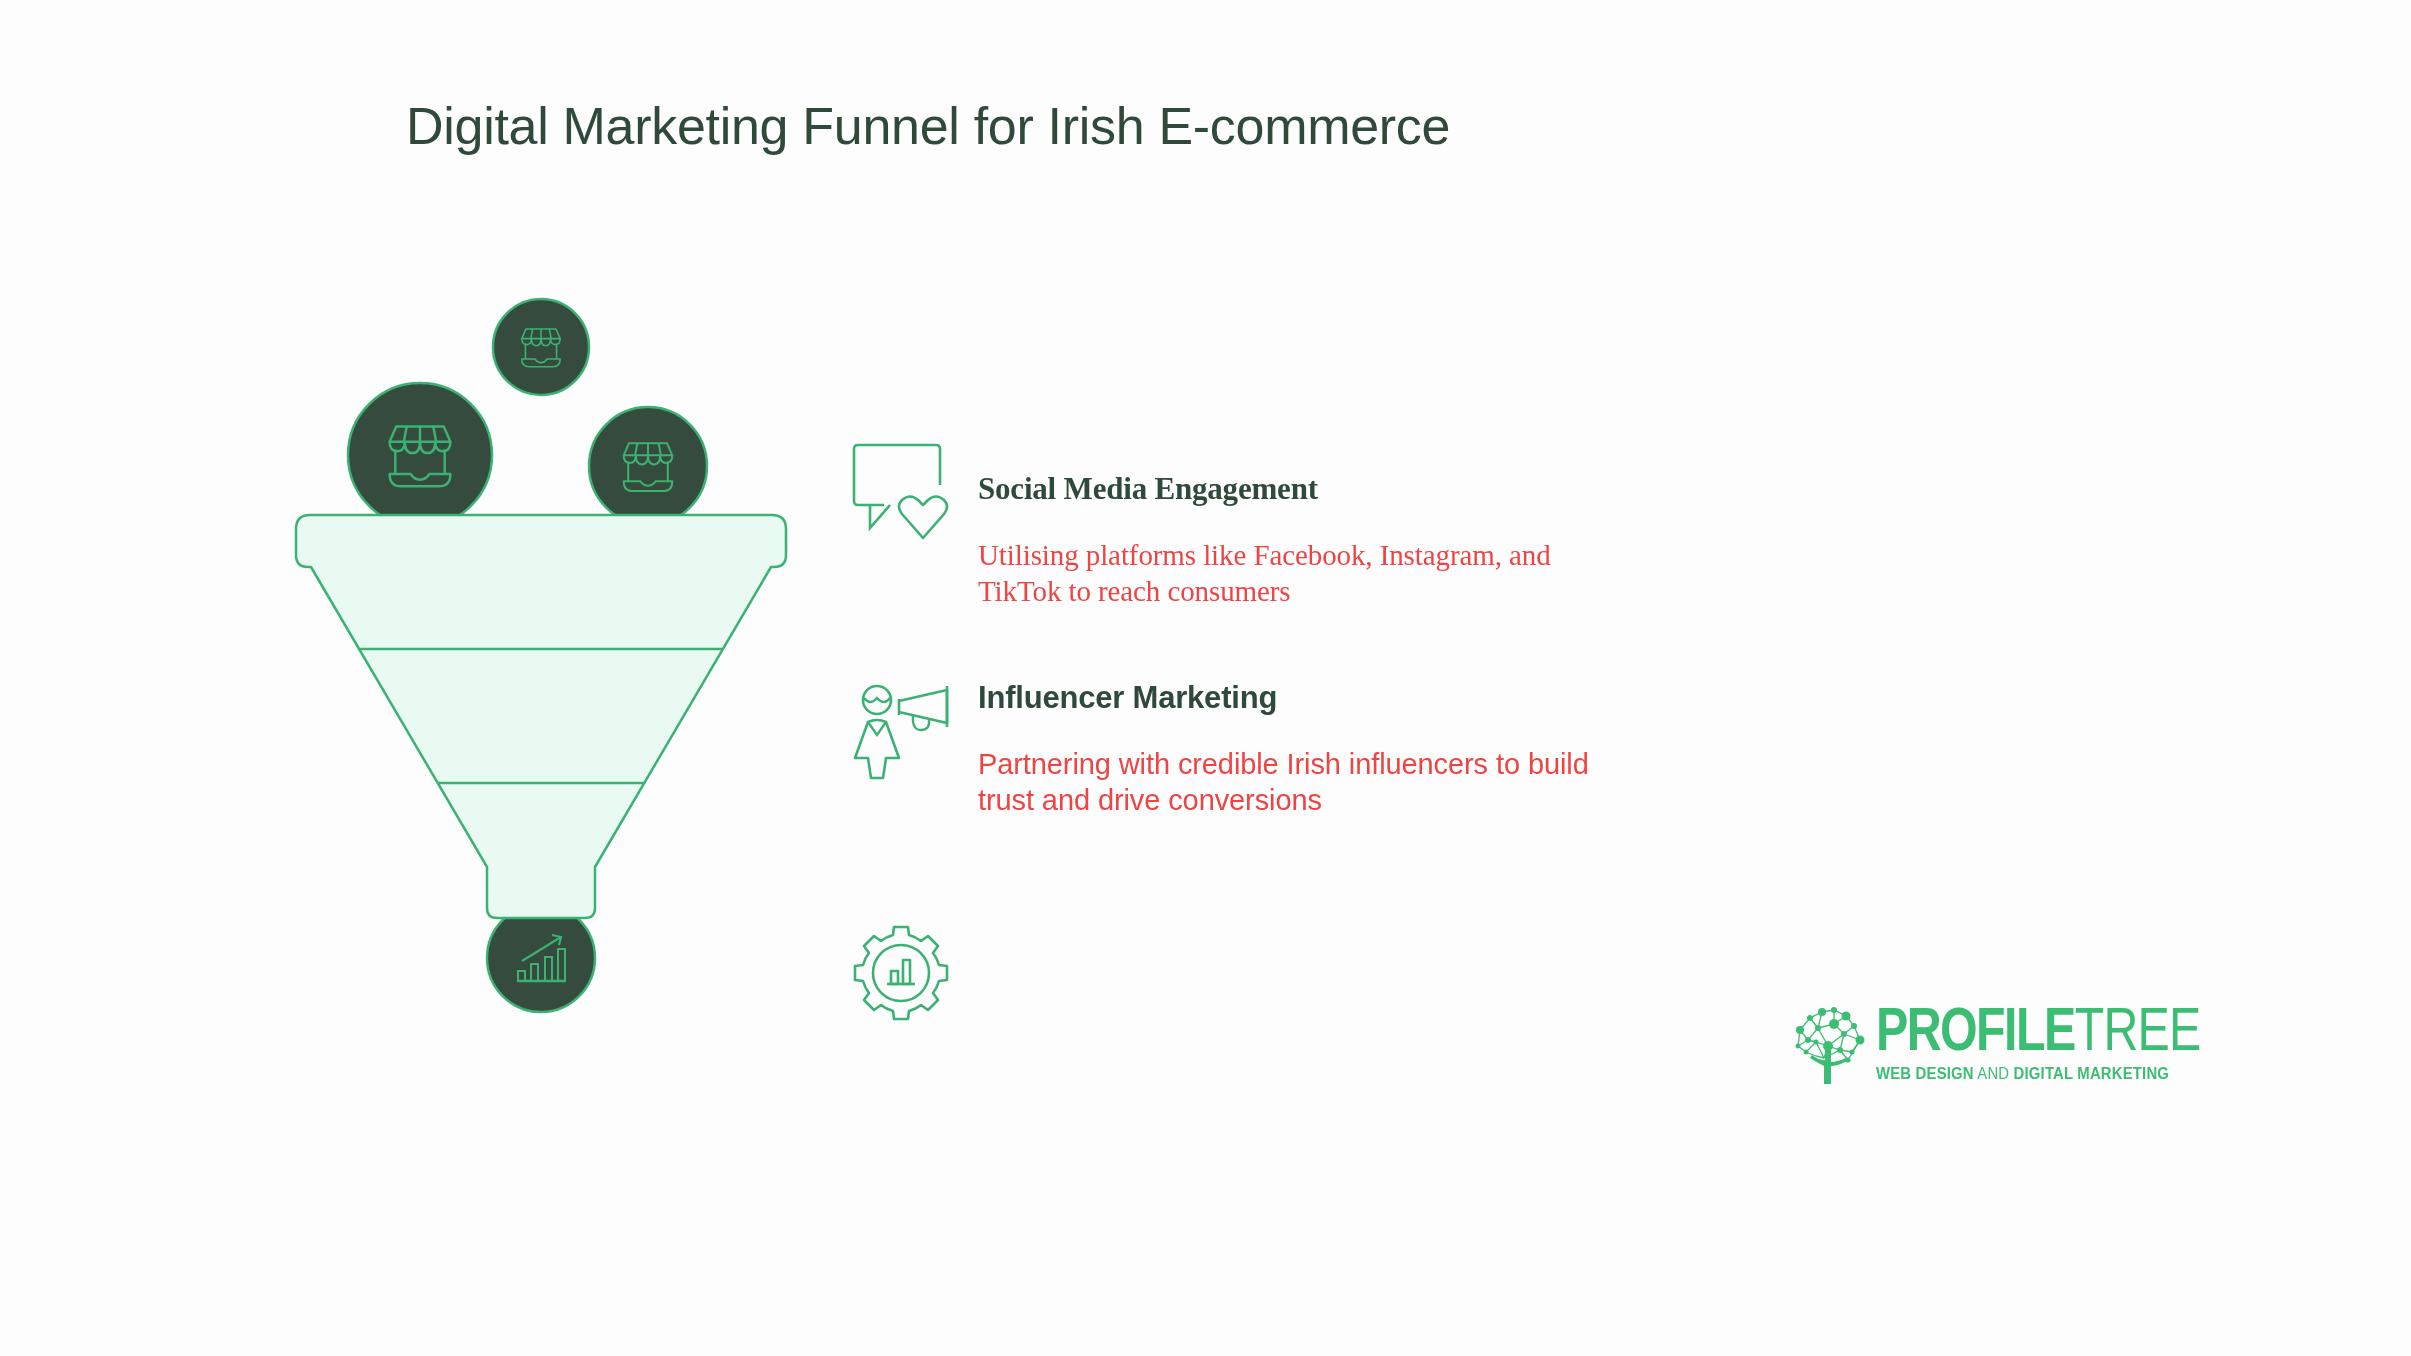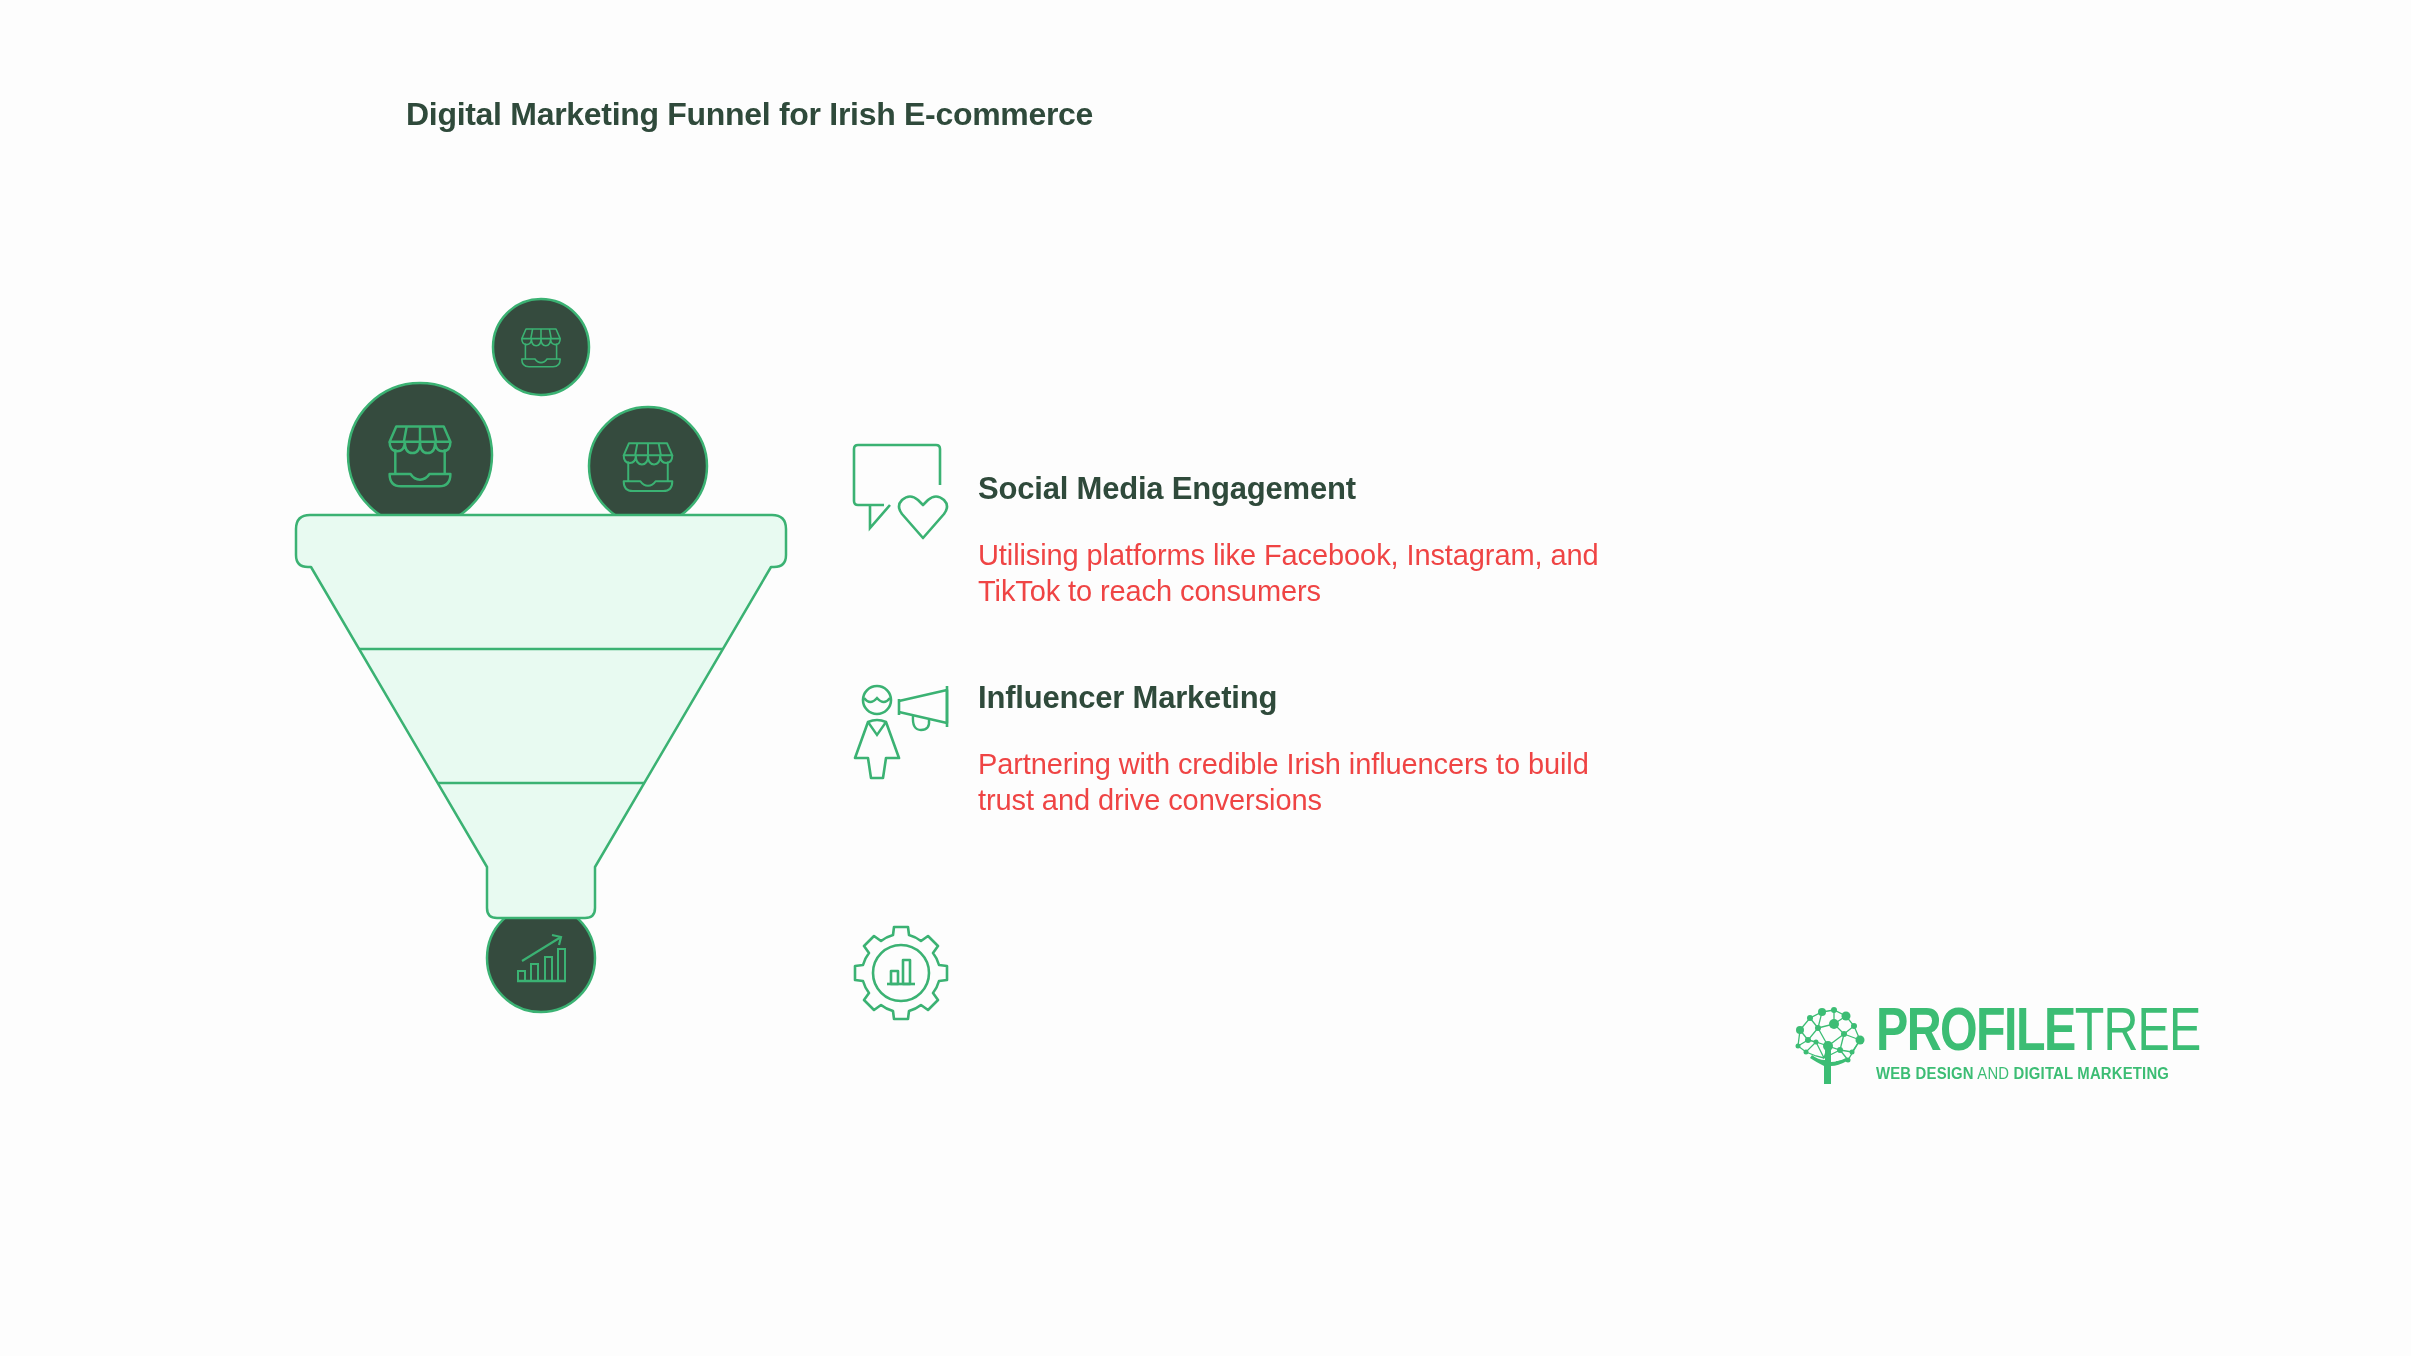--- a/index.html
+++ b/index.html
@@ -3,21 +3,21 @@
 <meta charset="utf-8">
 <style>
   html, body { margin: 0; padding: 0; }
   body {
     width: 2411px; height: 1356px; position: relative; overflow: hidden;
     background: #fdfdfd;
     font-family: "Liberation Sans", "DejaVu Sans", sans-serif;
   }
   .title {
     position: absolute; left: 406px; top: 96px;
-    font-size: 32px; font-weight: bold; color: #2f4a3b;
+    font-size: 52px; font-weight: normal; color: #2f4a3b;
     letter-spacing: -0.3px; white-space: nowrap; margin: 0;
   }
   svg.funnel { position: absolute; left: 0; top: 0; }
   .icon { position: absolute; }
   .block { position: absolute; left: 978px; width: 640px; }
   .block h2 {
     margin: 0; font-size: 31px; font-weight: bold; color: #2f4a3b;
     line-height: 36px; white-space: nowrap; letter-spacing: -0.2px;
   }
   .block p {
@@ -87,21 +87,21 @@
   <line x1="359" y1="649" x2="723" y2="649" stroke="#3bb273" stroke-width="2.5"></line>
   <line x1="438" y1="783" x2="644" y2="783" stroke="#3bb273" stroke-width="2.5"></line>
 </svg>
 
 <svg class="icon" style="left:850px; top:440px;" width="105" height="105" viewBox="0 0 105 105">
   <path d="M34,65 L8,65 Q4,65 4,61 L4,9 Q4,5 8,5 L86,5 Q90,5 90,9 L90,45" fill="none" stroke="#3bb273" stroke-width="2.6"></path>
   <path d="M20,65 L20,88 L40,65" fill="none" stroke="#3bb273" stroke-width="2.6" stroke-linejoin="miter"></path>
   <path d="M73,98 L52,74 Q46,66 52,60 Q60,53 68,60 L73,65 L78,60 Q86,53 94,60 Q100,66 94,74 Z" fill="none" stroke="#3bb273" stroke-width="2.6" stroke-linejoin="round"></path>
 </svg>
 
-<div class="block" style="top:471px;">
+<div class="block" style="top:471px;font-family:Liberation Serif, serif;">
   <h2>Social Media Engagement</h2>
   <p>Utilising platforms like Facebook, Instagram, and TikTok to reach consumers</p>
 </div>
 
 <svg class="icon" style="left:850px; top:680px;" width="110" height="110" viewBox="0 0 110 110">
   <circle cx="27" cy="20" r="14" fill="none" stroke="#3bb273" stroke-width="2.6"></circle>
   <path d="M14,18 Q20,26 27,18 Q34,26 40,18" fill="none" stroke="#3bb273" stroke-width="2.4"></path>
   <path d="M18,42 L27,55 L36,42" fill="none" stroke="#3bb273" stroke-width="2.4"></path>
   <path d="M18,42 Q27,38 36,42 L49,78 L36,78 L33,98 L21,98 L18,78 L5,78 Z" fill="none" stroke="#3bb273" stroke-width="2.6" stroke-linejoin="round"></path>
   <path d="M49,19 L49,35" fill="none" stroke="#3bb273" stroke-width="2.6"></path>

